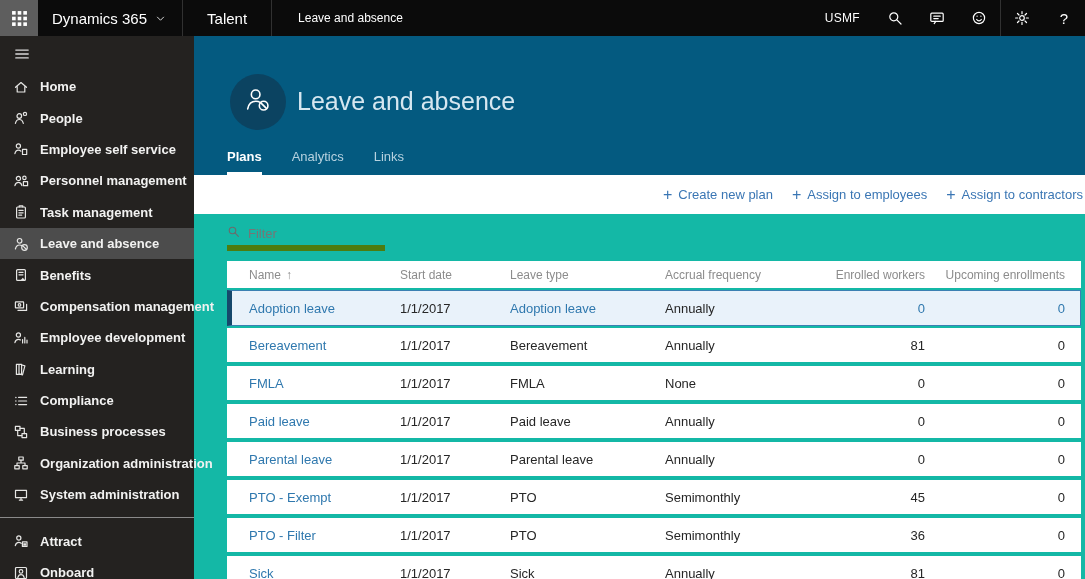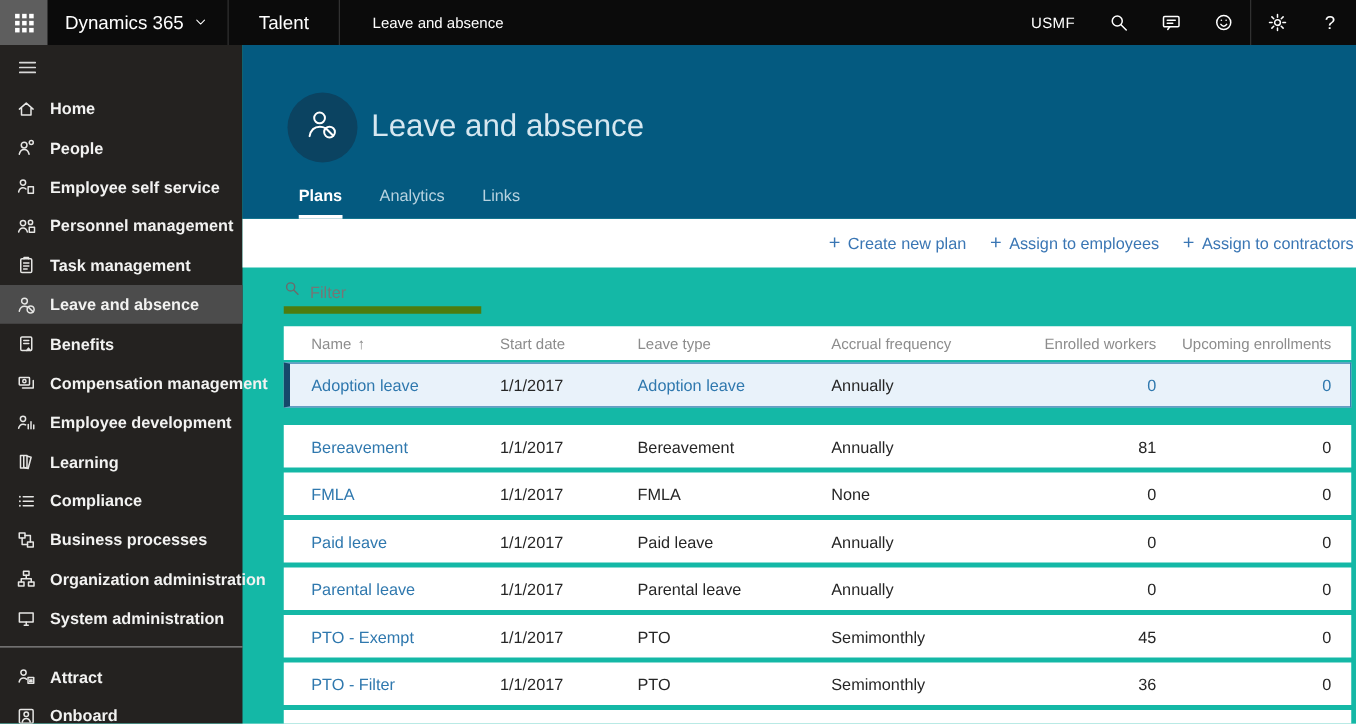--- a/index.html
+++ b/index.html
@@ -33,21 +33,21 @@
   .nav-label { white-space: nowrap; font-weight: bold; }
   .nav-divider { height: 1px; background: #8A8A8A; margin: 7px 0; }
 
   
   .main { position: absolute; left: 194px; top: 36px; right: 0; bottom: 0; }
 
   .banner { position: relative; height: 139px; background: #045A80; }
   .banner-circle { position: absolute; left: 36px; top: 38px; width: 56px; height: 56px; border-radius: 50%;
                    background: #0B4361; display: flex; align-items: center; justify-content: center; color: #FFF; }
   .banner-title { position: absolute; left: 103px; top: 51px; font-size: 25px; font-weight: 300; color: #D6E7F0; }
-  .tabs { position: absolute; left: 33px; bottom: 0; display: flex; gap: 30px; margin-left: 12px; }
+  .tabs { position: absolute; left: 33px; bottom: 0; display: flex; gap: 30px; }
   .tab { font-size: 13px; color: #B7D2DF; padding-bottom: 8px; cursor: pointer; border-bottom: 3px solid transparent; }
   .tab.active { color: #FFF; font-weight: bold; border-bottom-color: #FFF; }
 
   .actionbar { height: 39px; background: #FFF; display: flex; align-items: center; justify-content: flex-end;
                gap: 19px; padding-right: 2px; overflow: hidden; }
   .action-link { color: #3A76B4; font-size: 13px; display: flex; align-items: center; gap: 6px;
                  cursor: pointer; white-space: nowrap; }
   .action-link .plus { font-size: 16px; font-weight: 300; line-height: 1; }
 
   .content { padding: 10px 0 0 33px; }
@@ -58,21 +58,21 @@
   .filter-box input::placeholder { color: #767676; opacity: 1; }
 
   .table { width: 854px; margin-top: 10px; }
   .thead, .row { display: grid; grid-template-columns: 151px 110px 155px 1fr 130px 140px;
                  padding: 0 16px 0 22px; align-items: center; background: #FFF; }
   .thead { height: 27px; color: #8C8C8C; font-size: 12px; margin-bottom: 2px; }
   .th { display: flex; align-items: center; gap: 5px; cursor: pointer; white-space: nowrap; }
   .th.right { justify-content: flex-end; }
   .sort-arrow { font-size: 12px; color: #8C8C8C; }
   .row { height: 34px; font-size: 13px; color: #262626; margin-bottom: 4px; cursor: pointer; }
-  .row.selected { height: 36px; margin-bottom: 14px; background: #E9F2FA; border: 1px solid #3B80B2;
+  .row.selected { height: 36px; margin-bottom: 2px; background: #E9F2FA; border: 1px solid #3B80B2;
                   border-left: 5px solid #16486B; padding-left: 17px; padding-right: 15px; }
   .td { white-space: nowrap; overflow: hidden; }
   .td.right { text-align: right; }
   .link { color: #2F78AE; }
 </style>
 </head>
 <body>
 
 <div id="app">
 

